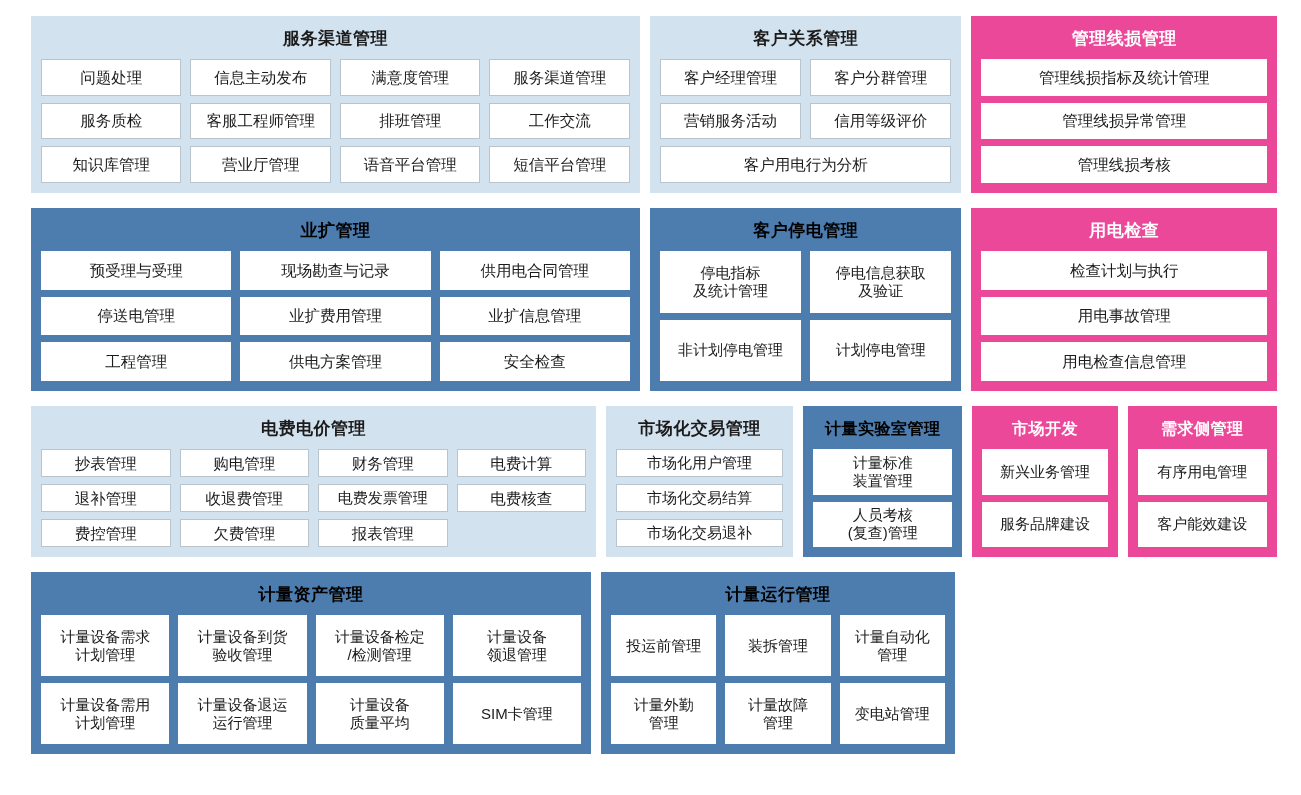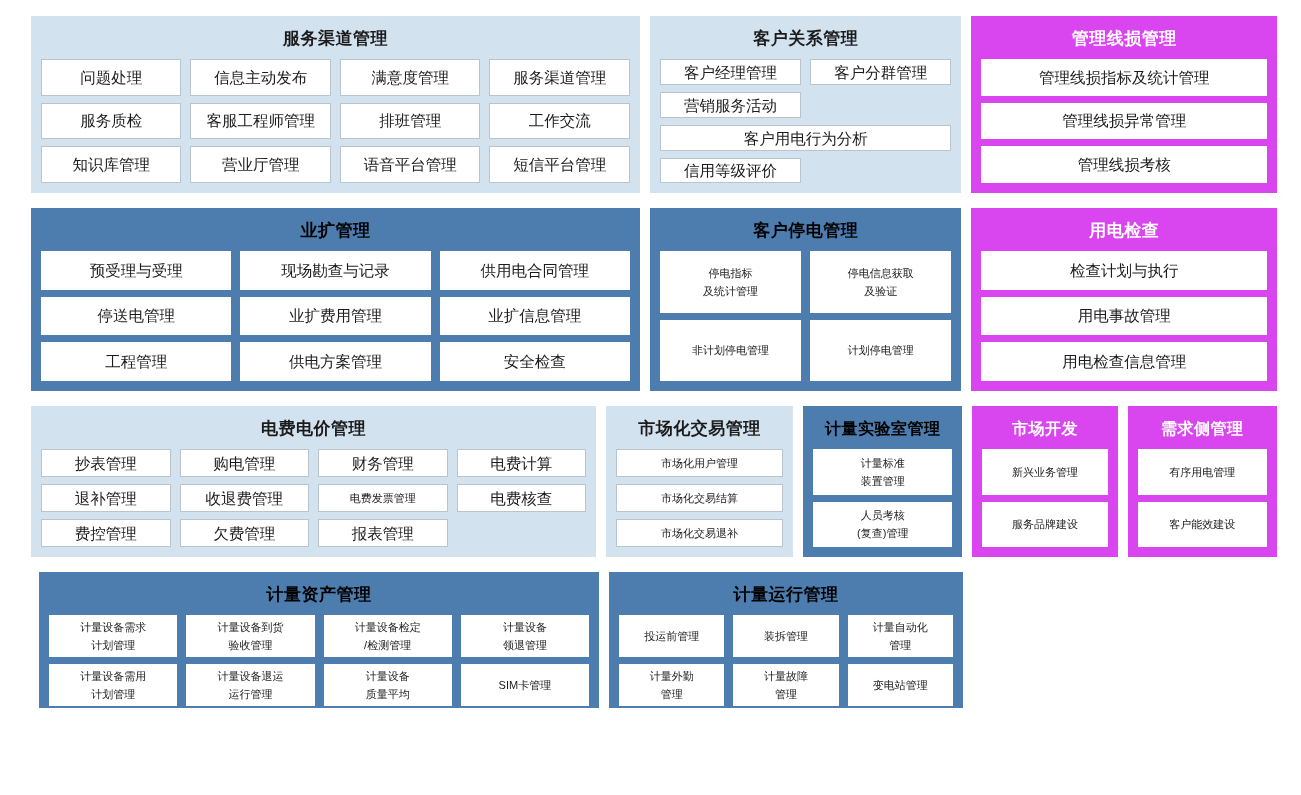--- a/index.html
+++ b/index.html
@@ -15,31 +15,31 @@
     width:1301px;height:795px;
     box-sizing:border-box;
     padding:16px 24px 14px 31px;
     display:flex;flex-direction:column;
     gap:15px;
   }
   .row{display:flex;align-items:stretch;gap:10px;}
   .row-1{height:177px;}
   .row-2{height:183px;}
   .row-3{height:151px;}
-  .row-4{height:136px;margin-left:8px;}
+  .row-4{height:182px;}
 
   .panel{
     box-sizing:border-box;
     display:flex;flex-direction:column;
     padding:9px 10px 10px 10px;
     overflow:hidden;
   }
   .panel.light{background:#d3e2ef;}
   .panel.blue {background:#4d7daf;}
-  .panel.green{background:#d946ef;}
+  .panel.green{background:#ec4899;}
 
   .panel-title{
     text-align:center;
     font-weight:bold;
     font-size:17px;
     line-height:22px;
     letter-spacing:.5px;
     padding:3px 0 9px 0;
     white-space:nowrap;
   }
@@ -62,21 +62,21 @@
     text-align:center;
     font-size:15.5px;
     line-height:19px;
     color:#1b1b1b;
     padding:2px 3px;
     box-sizing:border-box;
     white-space:pre-line;
     overflow:hidden;
   }
   .panel.blue .cell, .panel.green .cell{border-color:#ffffff;}
-  .cell.small{font-size:11px;line-height:18px;}
+  .cell.small{font-size:15px;line-height:18px;}
 
   
   .g4{grid-template-columns:repeat(4,1fr);grid-template-rows:repeat(3,1fr);}
   .g3{grid-template-columns:repeat(3,1fr);grid-template-rows:repeat(3,1fr);}
   .g2x3{grid-template-columns:repeat(2,1fr);grid-template-rows:repeat(3,1fr);}
   .g1x3{grid-template-columns:1fr;grid-template-rows:repeat(3,1fr);}
   .g2x2{grid-template-columns:repeat(2,1fr);grid-template-rows:repeat(2,1fr);}
   .g1x2{grid-template-columns:1fr;grid-template-rows:repeat(2,1fr);}
   .g4x2{grid-template-columns:repeat(4,1fr);grid-template-rows:repeat(2,1fr);}
   .g3x2{grid-template-columns:repeat(3,1fr);grid-template-rows:repeat(2,1fr);}
@@ -125,22 +125,22 @@
         <div class="cell">短信平台管理</div>
       </div>
     </div>
 
     <div class="panel light w-kehu">
       <div class="panel-title">客户关系管理</div>
       <div class="grid g2x3">
         <div class="cell">客户经理管理</div>
         <div class="cell">客户分群管理</div>
         <div class="cell">营销服务活动</div>
+        <div class="cell">信用等级评价</div>
         <div class="cell span2">客户用电行为分析</div>
-        <div class="cell">信用等级评价</div>
       </div>
     </div>
 
     <div class="panel green w-xiansun">
       <div class="panel-title">管理线损管理</div>
       <div class="grid g1x3">
         <div class="cell">管理线损指标及统计管理</div>
         <div class="cell">管理线损异常管理</div>
         <div class="cell">管理线损考核</div>
       </div>

